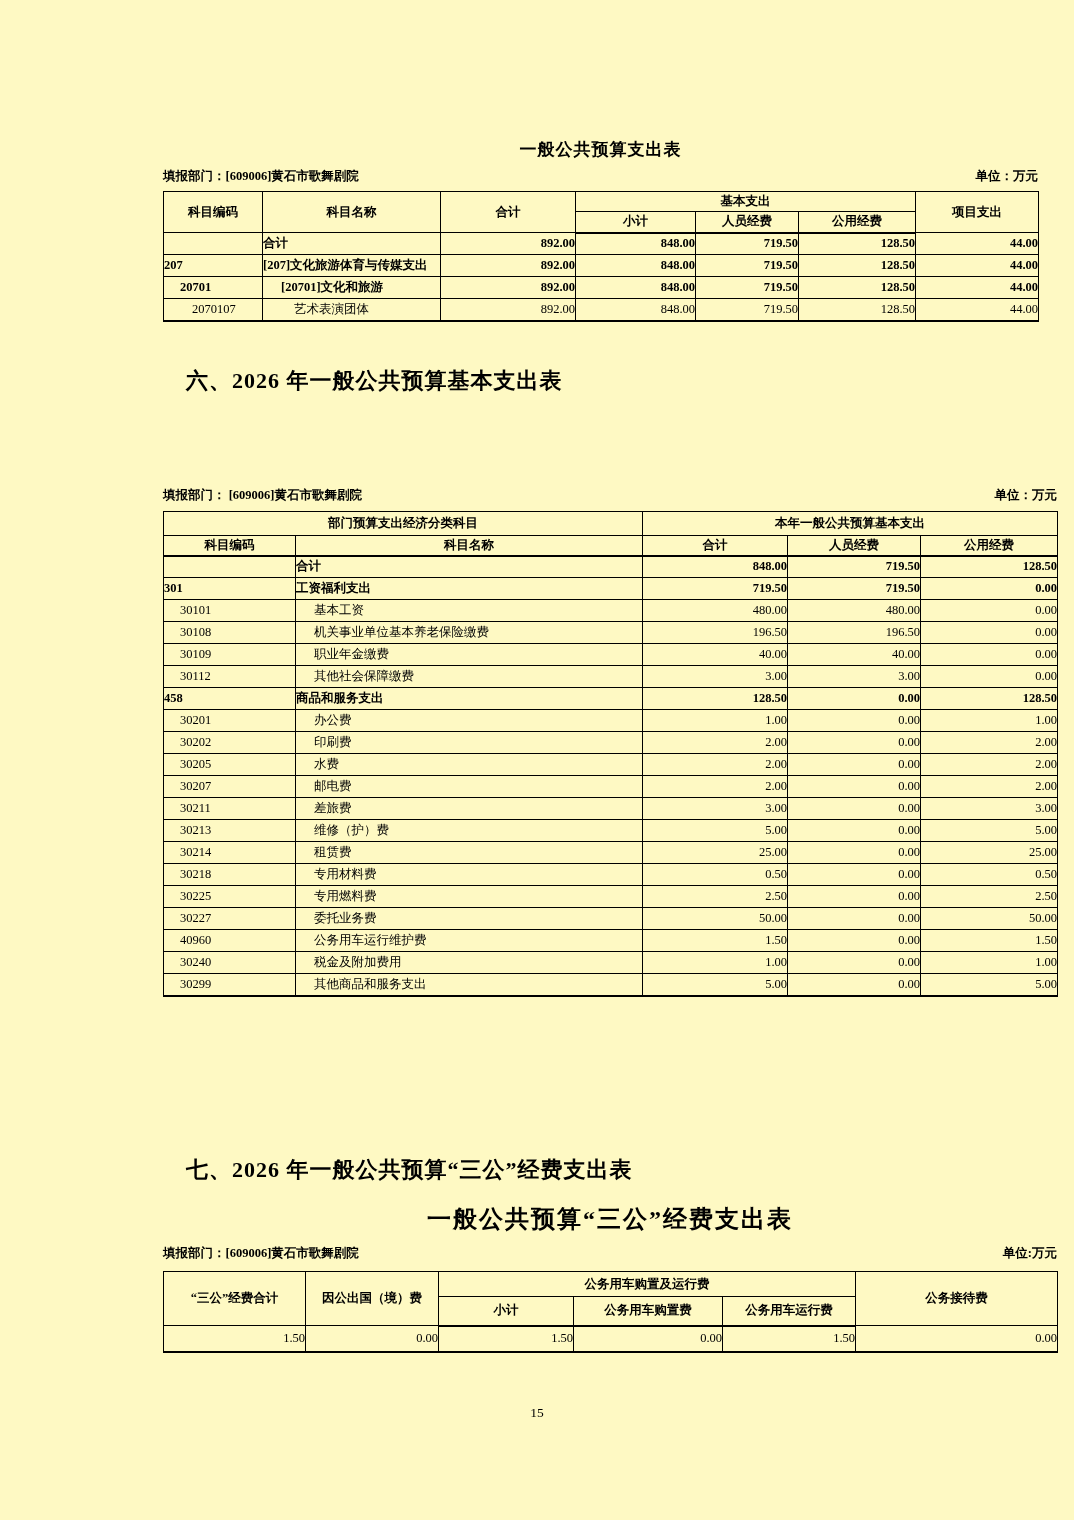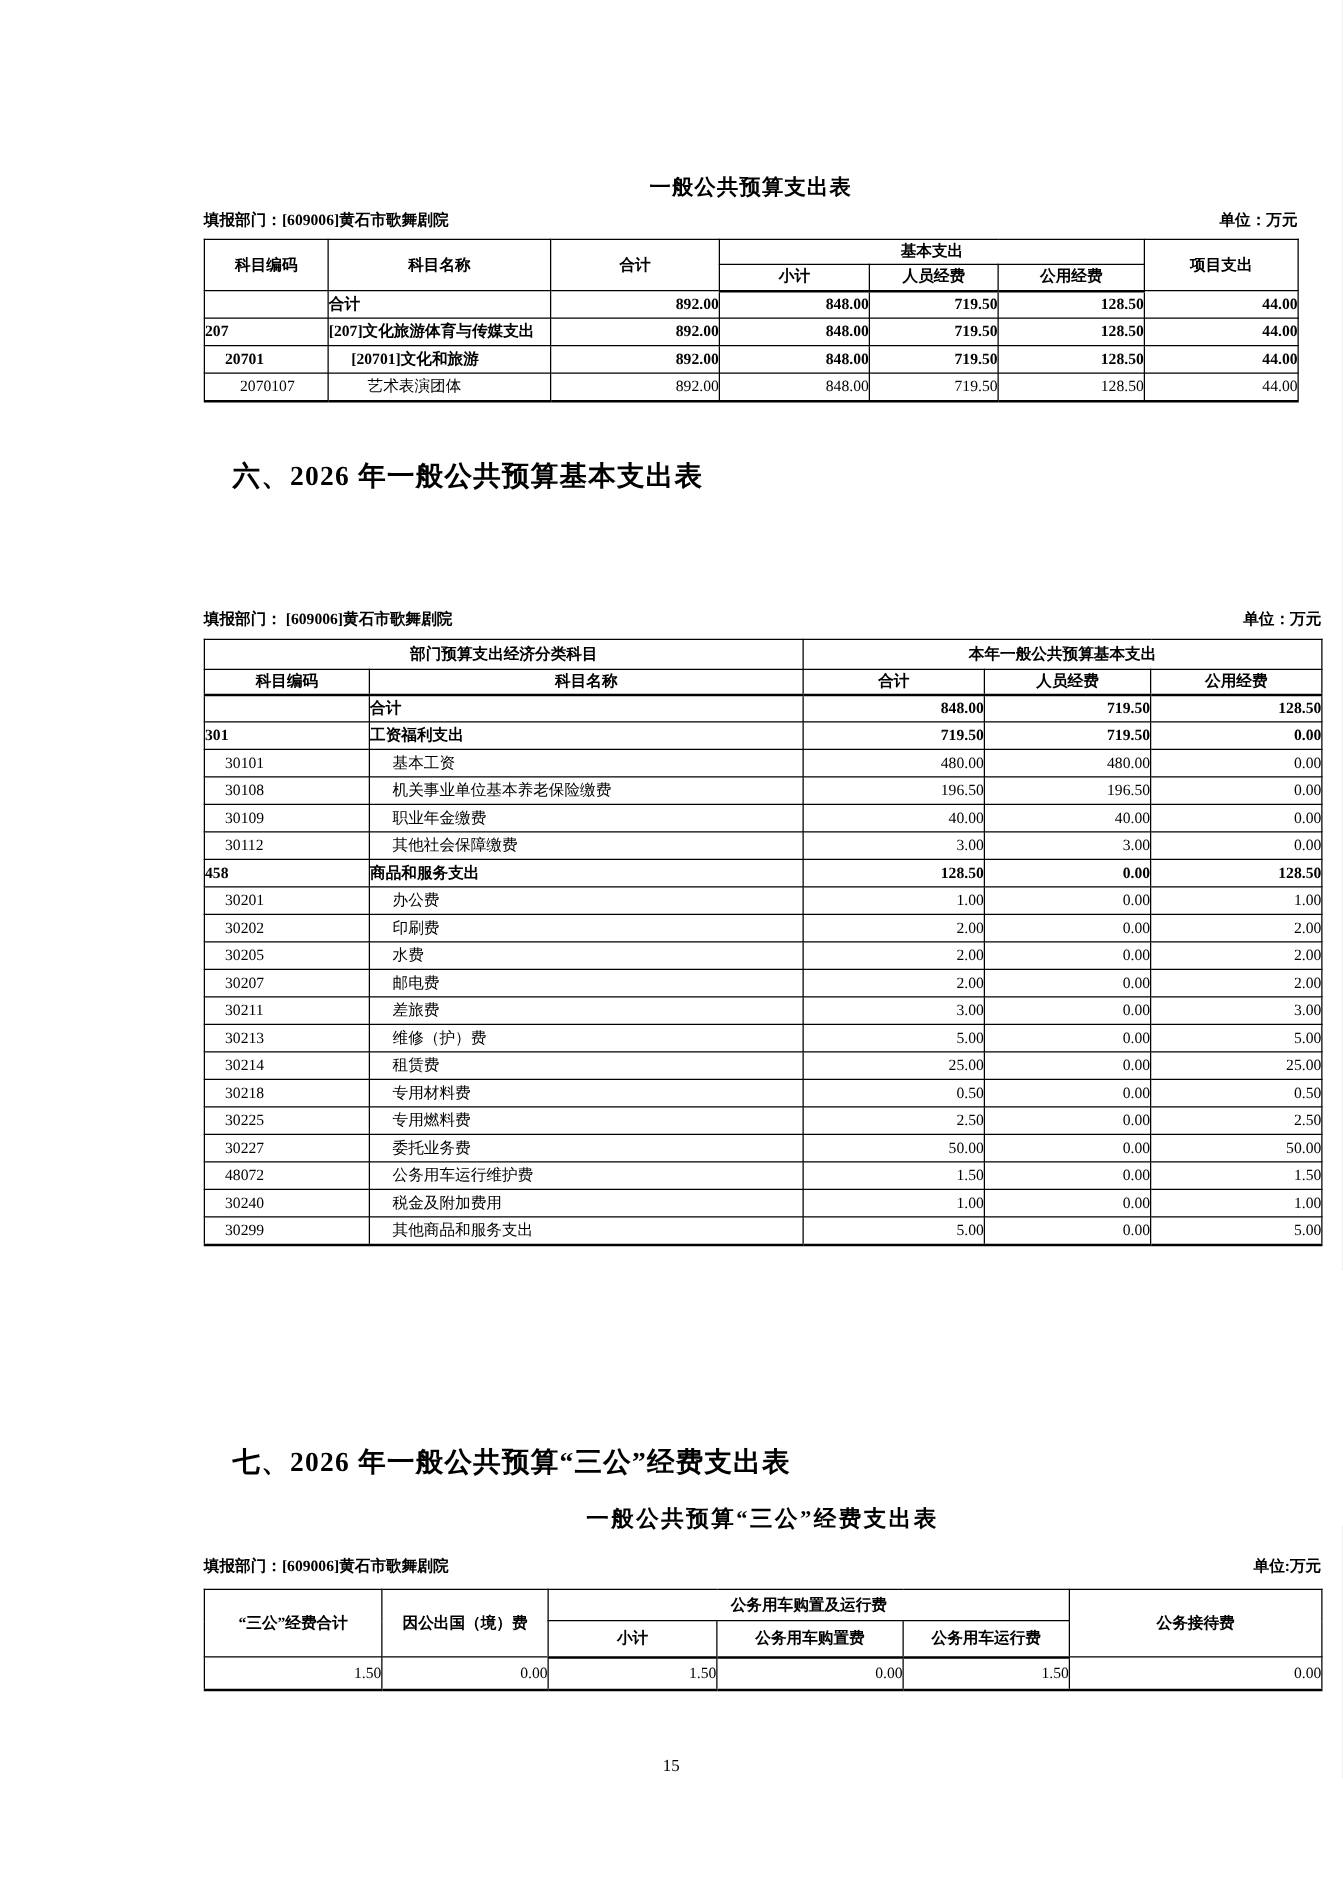--- a/index.html
+++ b/index.html
@@ -1,20 +1,20 @@
 <!DOCTYPE html>
 <html><head>
 <meta charset="utf-8">
 <style>
   html,body{margin:0;padding:0;background:#e8e8e8;}
-  .page{position:relative;width:1074px;height:1520px;background:#ffffff;color:#000;
+  .page{position:relative;width:1074px;height:1520px;background:#fef9c3;color:#000;
         font-family:"Liberation Serif","DejaVu Serif",serif;margin:0 auto;overflow:hidden;}
   .abs{position:absolute;}
   .tbl-title{font-weight:bold;text-align:center;font-size:17px;letter-spacing:1px;}
-  .tbl-title.big{font-size:18px;letter-spacing:2px;}
+  .tbl-title.big{font-size:24px;letter-spacing:2px;}
   .sec-heading{font-size:22px;font-weight:bold;letter-spacing:1px;white-space:nowrap;}
   .meta{display:flex;justify-content:space-between;align-items:flex-end;
         font-size:12.5px;font-weight:600;}
   table.budget{border-collapse:collapse;table-layout:fixed;border:1.5px solid #000;}
   table.budget th,table.budget td{border:1px solid #000;font-size:12.5px;padding:0;
         overflow:hidden;white-space:nowrap;}
   table.budget th{font-weight:bold;text-align:center;}
   table.budget .hdr-sep th{border-bottom:2px solid #000;}
   table.budget tr.last td{border-bottom:2px solid #000;}
   td.num{text-align:right;padding-right:5px;}
@@ -244,21 +244,21 @@
         <td class="num">2.50</td>
       </tr>
       <tr style="height:22px;">
         <td class="code ind1">30227</td>
         <td class="name ind1">委托业务费</td>
         <td class="num">50.00</td>
         <td class="num">0.00</td>
         <td class="num">50.00</td>
       </tr>
       <tr style="height:22px;">
-        <td class="code ind1">48072</td>
+        <td class="code ind1">40960</td>
         <td class="name ind1">公务用车运行维护费</td>
         <td class="num">1.50</td>
         <td class="num">0.00</td>
         <td class="num">1.50</td>
       </tr>
       <tr style="height:22px;">
         <td class="code ind1">30240</td>
         <td class="name ind1">税金及附加费用</td>
         <td class="num">1.00</td>
         <td class="num">0.00</td>

